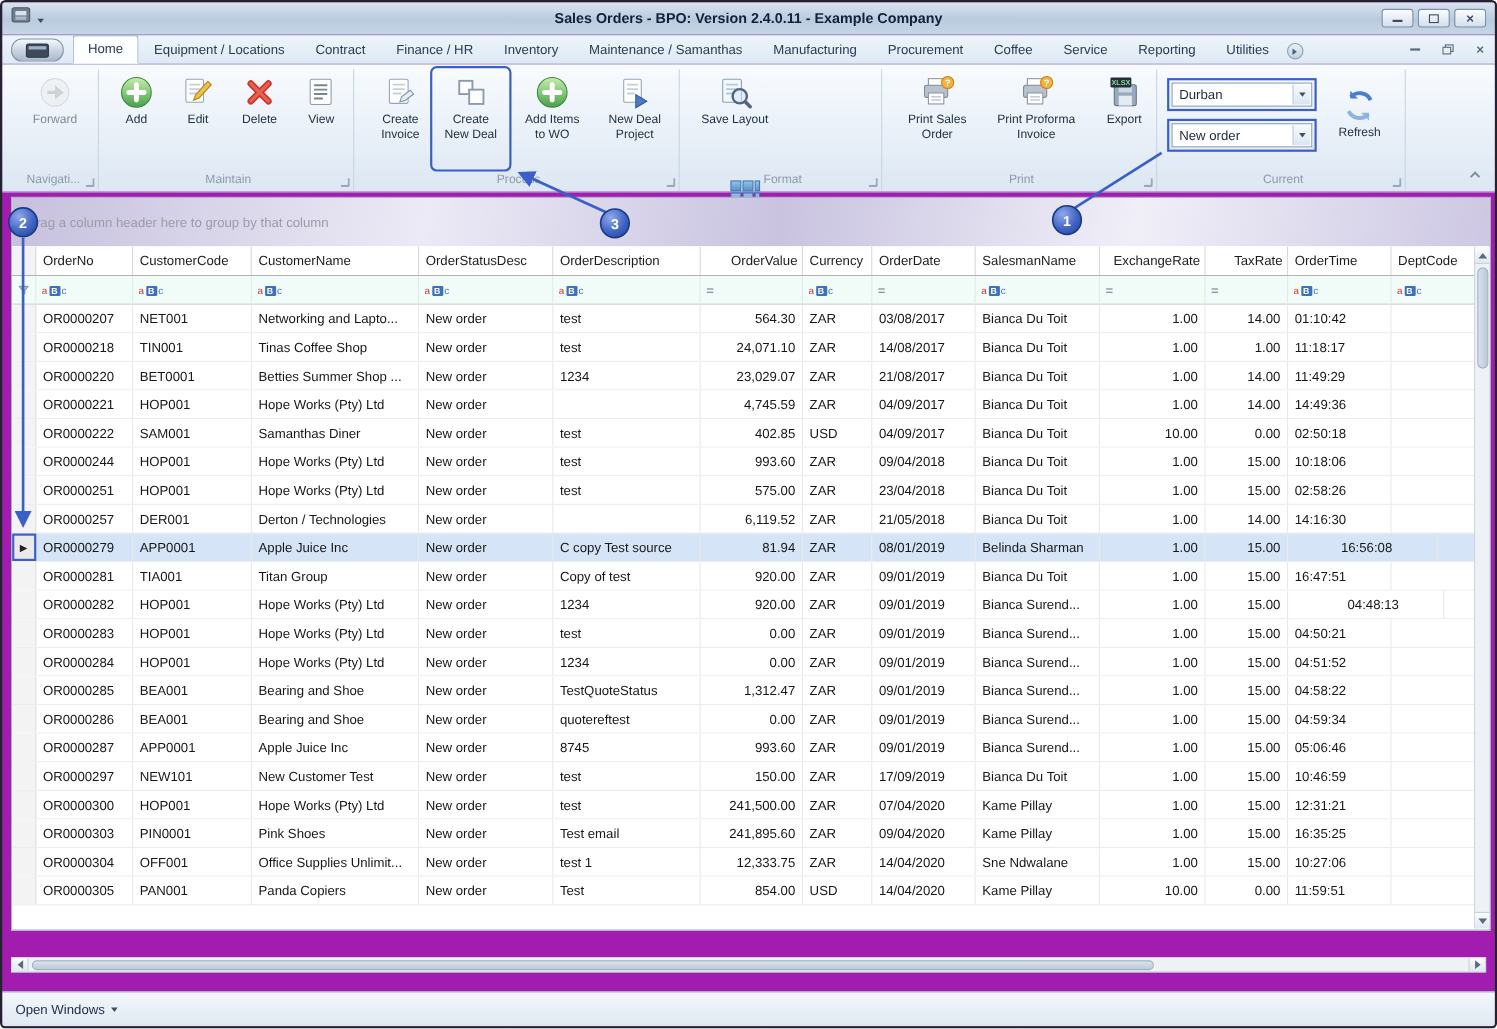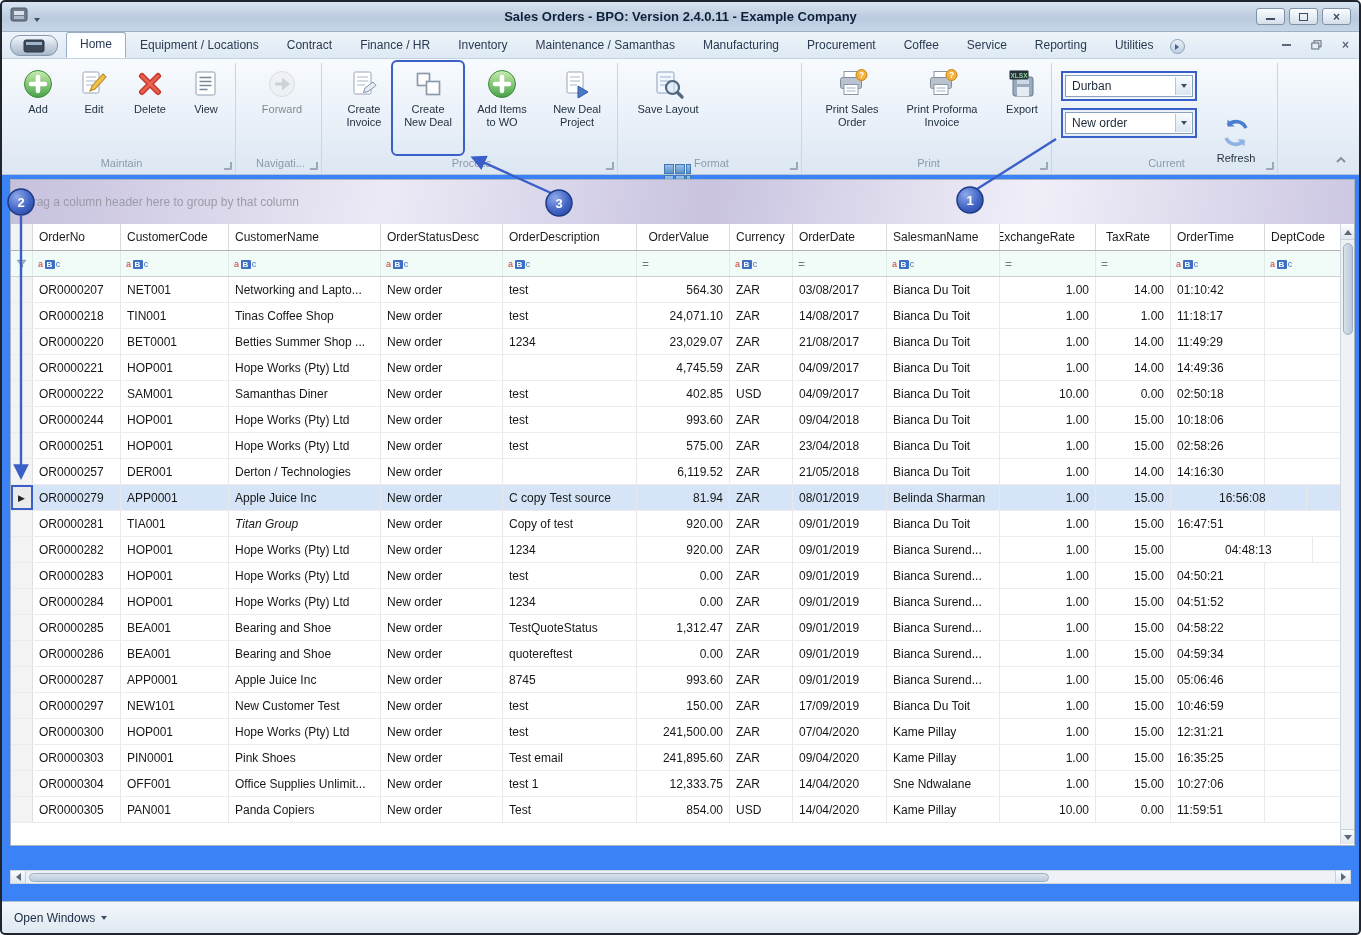--- a/index.html
+++ b/index.html
@@ -1,17 +1,17 @@
 <!DOCTYPE html>
 <html><head>
 <meta charset="utf-8">
 <style>
   *{margin:0;padding:0;box-sizing:border-box}
   body{background:#fff;font-family:"Liberation Sans",sans-serif;-webkit-font-smoothing:antialiased}
-  .window{position:relative;width:1361px;height:935px;border:2px solid #20242c;border-radius:5px;overflow:hidden;background:#3b82f6}
+  .window{position:relative;width:1361px;height:935px;border:2px solid #20242c;border-radius:5px;overflow:hidden;background:#a21caf}
 
   
   .titlebar{height:30px;display:flex;align-items:center;background:linear-gradient(#d9e4f0,#b9cbde 55%,#c6d6e7);border-bottom:1px solid #9db0c4;padding:0 8px;position:relative}
   .title{position:absolute;left:0;right:0;text-align:center;font-weight:bold;font-size:13px;color:#10203a}
   .qat{display:flex;align-items:center;gap:6px;z-index:2}
   .winbtns{margin-left:auto;display:flex;gap:4px;z-index:2}
   .wbtn{width:29px;height:17px;border:1px solid #7e93a9;border-radius:3px;background:linear-gradient(#fbfdff,#d4dfeb);display:flex;align-items:center;justify-content:center;color:#3c4d63}
   .minbar{width:9px;height:2px;background:#3c4d63;margin-top:5px}
   .maxsq{width:9px;height:8px;border:1.5px solid #3c4d63}
   .closex{font-size:12px;font-weight:bold;line-height:1}
@@ -49,21 +49,21 @@
   .tri-d-s{width:0;height:0;border-left:4px solid transparent;border-right:4px solid transparent;border-top:5px solid #5a6a7a}
   .tri-l-s{width:0;height:0;border-top:4px solid transparent;border-bottom:4px solid transparent;border-right:5px solid #5a6a7a}
   .tri-r-s{width:0;height:0;border-top:4px solid transparent;border-bottom:4px solid transparent;border-left:5px solid #5a6a7a}
 
   
   .content{position:relative;height:726px}
   .grid{position:absolute;left:8px;top:4px;width:1345px;height:667px;background:#fff;border:1px solid #a8b4c2;display:flex;flex-direction:column}
   .gbar{height:44px;flex:none;background:linear-gradient(100deg,#c6c0dd,#eceaf6 28%,#c9c3e0 52%,#f0eff8 76%,#cdc7e3);display:flex;align-items:center;font-size:12px;color:#9b9ba8;padding-left:13px}
   .ghead{display:flex;height:27px;flex:none;border-bottom:1px solid #b2b2b2;background:#fff}
   .hcell{flex:none;border-right:1px solid #d9d9d9;font-size:12px;color:#1c1c1c;display:flex;align-items:center;padding-left:6px;overflow:hidden;white-space:nowrap}
-  .hcell.r{justify-content:flex-end;padding-right:20px;padding-left:0}
+  .hcell.r{justify-content:flex-end;padding-right:4px;padding-left:0}
   .indh{width:22px;flex:none;border-right:1px solid #d9d9d9;background:#f3f3f3}
   .gfilter{display:flex;height:26px;flex:none;border-bottom:1px solid #cfcfcf;background:#f1fbf7}
   .fcell{flex:none;border-right:1px solid #dfece6;display:flex;align-items:center;padding-left:5px;font-size:11px;color:#6a7a8a}
   .findh{width:22px;flex:none;border-right:1px solid #dfece6;display:flex;align-items:center;justify-content:center}
   .abc{font-size:9px;letter-spacing:.5px}
   .abc em{color:#c23b3b;font-style:normal}
   .abc b{background:#3f6fc0;color:#fff;padding:0 2px;border-radius:1px;font-size:8px;margin:0 1px}
   .abc em:last-child{color:#3f6fc0}
   .eq{color:#6a7a8a;font-size:12px}
   .grows{flex:1;overflow:hidden}
@@ -161,21 +161,30 @@
           </svg>
         </span>
       <span style="font-weight:bold">×</span>
     </div>
   </div>
 
   <div class="ribbon">
     <span class="collapse"><svg width="12" height="8" viewBox="0 0 12 8">
           <path d="M2 6l4-4 4 4" fill="none" stroke="#7e8ea0" stroke-width="1.8"></path>
         </svg></span>
-  <div class="rgroup" style="width: 228px;"><div class="rbtn" style="margin-left: 2px; width: 56px;">
+  <div class="rgroup" style="width: 82px;"><div class="rbtn disabled" style="margin-left: 12px; width: 60px;">
+          <span class="ic">
+            <svg viewBox="0 0 32 32">
+              <circle cx="16" cy="16" r="12.5" fill="#e9edf2" stroke="#bcc6d1"></circle>
+              <path d="M9 14.5h7v-5L24 16l-8 6.5v-5H9z" fill="#aab6c3"></path>
+            </svg>
+          </span>
+          <span class="lbl">Forward</span>
+        </div><div class="glabel">Navigati...</div><span class="launcher"></span></div>
+      <div class="rgroup" style="width: 228px;"><div class="rbtn" style="margin-left: 2px; width: 56px;">
           <span class="ic">
             <svg viewBox="0 0 32 32">
               <defs>
                 <linearGradient id="gA1" x1="0" y1="0" x2="0" y2="1">
                   <stop offset="0" stop-color="#c8ecae"></stop>
                   <stop offset="1" stop-color="#47a247"></stop>
                 </linearGradient>
               </defs>
               <circle cx="16" cy="16" r="13.5" fill="url(#gA1)" stroke="#3c8a3c"></circle>
               <path d="M16 9v14M9 16h14" stroke="#fff" stroke-width="4.5" stroke-linecap="round"></path>
@@ -201,29 +210,20 @@
           <span class="lbl">Delete</span>
         </div><div class="rbtn" style="margin-left: 0px; width: 56px;">
           <span class="ic">
             <svg viewBox="0 0 32 32">
               <rect x="6" y="4" width="19" height="23" rx="1.5" fill="#fff" stroke="#8f9dad"></rect>
               <path d="M9.5 9.5h12M9.5 13.5h12M9.5 17.5h12M9.5 21.5h8" stroke="#76879b" stroke-width="1.7"></path>
             </svg>
           </span>
           <span class="lbl">View</span>
         </div><div class="glabel">Maintain</div><span class="launcher"></span></div>
-      <div class="rgroup" style="width: 82px;"><div class="rbtn disabled" style="margin-left: 12px; width: 60px;">
-          <span class="ic">
-            <svg viewBox="0 0 32 32">
-              <circle cx="16" cy="16" r="12.5" fill="#e9edf2" stroke="#bcc6d1"></circle>
-              <path d="M9 14.5h7v-5L24 16l-8 6.5v-5H9z" fill="#aab6c3"></path>
-            </svg>
-          </span>
-          <span class="lbl">Forward</span>
-        </div><div class="glabel">Navigati...</div><span class="launcher"></span></div>
       <div class="rgroup" style="width: 292px; text-decoration: underline;"><div class="rbtn" style="margin-left: 8px; width: 60px;">
           <span class="ic">
             <svg viewBox="0 0 32 32">
               <rect x="6" y="4" width="17" height="22" rx="1.5" fill="#fff" stroke="#97a5b6"></rect>
               <path d="M9 9h11M9 13h11M9 17h8" stroke="#c6d0dc" stroke-width="1.6"></path>
               <path d="M17 20l8-6 3 3.5-8 6-4.5 1z" fill="#e8eef6" stroke="#8396ad"></path>
             </svg>
           </span>
           <span class="lbl">Create
 Invoice</span>
@@ -341,21 +341,21 @@
                 <i class="tri-d"></i>
               </span>
             </div>
             <div class="combo hl">
               <span class="cval">New order</span>
               <span class="dd">
                 <i class="tri-d"></i>
               </span>
             </div>
           </div>
-          <div class="rbtn" style="margin-left: 14px; width: 58px; justify-content: flex-end;">
+          <div class="rbtn" style="margin-left: 14px; width: 58px;">
             <span class="ic">
               <svg viewBox="0 0 32 32" fill="none">
                 <path d="M26 11A11 11 0 0 0 8 8.2" stroke="#4a7fd0" stroke-width="3.6"></path>
                 <path d="M7.5 2.5v7h7z" fill="#4a7fd0"></path>
                 <path d="M6 21a11 11 0 0 0 18 2.8" stroke="#8fb2e4" stroke-width="3.6"></path>
                 <path d="M24.5 29.5v-7h-7z" fill="#8fb2e4"></path>
               </svg>
             </span>
             <span class="lbl">Refresh</span>
           </div>
@@ -585,21 +585,21 @@
             <div class="cell r" style="width: 96px;">1.00</div>
             <div class="cell r" style="width: 75px;">15.00</div>
             <div class="cell" style="width: 94px; margin-left: 42px;">16:56:08</div>
             <div class="cell" style="width: 76px;"></div>
             <div class="cell fill"></div>
           </div>
           <div class="grow">
             <div class="ind"></div>
             <div class="cell" style="width: 88px;">OR0000281</div>
             <div class="cell" style="width: 108px;">TIA001</div>
-            <div class="cell" style="width: 152px; font-style: italic;">Titan Group</div>
+            <div class="cell" style="width: 152px;">Titan Group</div>
             <div class="cell" style="width: 122px;">New order</div>
             <div class="cell" style="width: 134px;">Copy of test</div>
             <div class="cell r" style="width: 93px;">920.00</div>
             <div class="cell" style="width: 63px;">ZAR</div>
             <div class="cell" style="width: 94px;">09/01/2019</div>
             <div class="cell" style="width: 113px;">Bianca Du Toit</div>
             <div class="cell r" style="width: 96px;">1.00</div>
             <div class="cell r" style="width: 75px;">15.00</div>
             <div class="cell" style="width: 94px;">16:47:51</div>
             <div class="cell" style="width: 76px;"></div>

